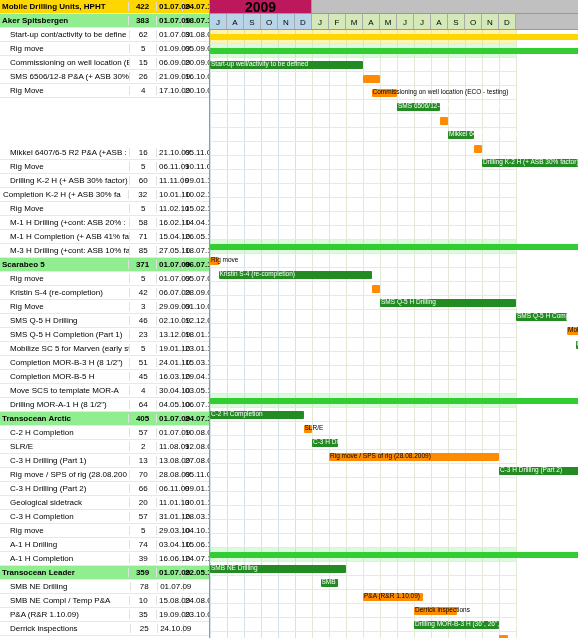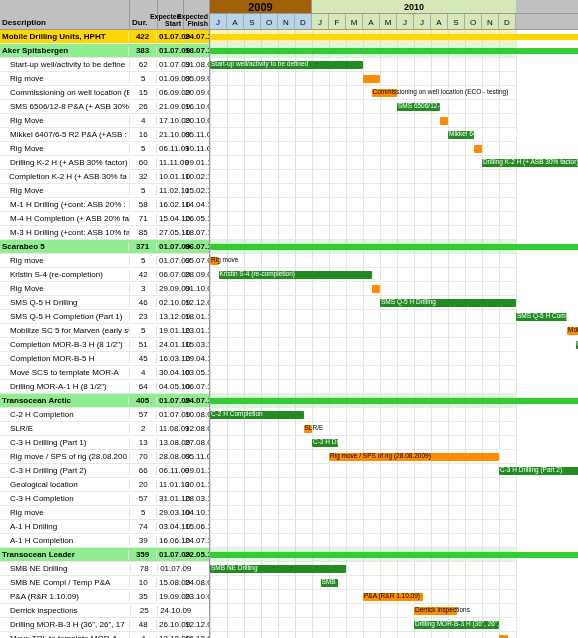--- a/index.html
+++ b/index.html
@@ -19,48 +19,36 @@
     .gantt-bar { position: absolute; height: 8px; top: 3px; border-radius: 1px; }
     
     .gantt-label { position: absolute; font-size: 7px; white-space: nowrap; top: 2px; color: #000; }
   </style>
 </head>
 <body>
 
 <div class="container" style="flex-direction: column; overflow: hidden;">
     <div style="display: flex; flex: 1 1 0%; overflow: hidden;">
       <div style="width: 210px; min-width: 210px; display: flex; flex-direction: column; border-right: 1px solid rgb(153, 153, 153);">
-        <div style="display: flex; height: 30px; background: rgb(192, 192, 192); border-bottom: 1px solid rgb(153, 153, 153); flex-shrink: 0;">
-          <div style="width: 130px; min-width: 130px; border-right: 1px solid rgb(153, 153, 153); display: flex; align-items: flex-end; padding: 1px 2px; font-weight: bold; font-size: 8px; line-height: 1.1;">Description</div>
-          <div style="width: 28px; min-width: 28px; border-right: 1px solid rgb(153, 153, 153); display: flex; align-items: flex-end; padding: 1px 2px; font-weight: bold; font-size: 8px; line-height: 1.1;">Dur.</div>
-          <div style="width: 26px; min-width: 26px; border-right: 1px solid rgb(153, 153, 153); display: flex; align-items: flex-end; padding: 1px 2px; font-weight: bold; font-size: 7px; line-height: 1.1; flex-direction: column; justify-content: flex-end;">
-            <div>Expected</div>
-            <div>Start</div>
-          </div>
-          <div style="width: 26px; min-width: 26px; border-right: none; display: flex; align-items: flex-end; padding: 1px 2px; font-weight: bold; font-size: 7px; line-height: 1.1; flex-direction: column; justify-content: flex-end;">
-            <div>Expected</div>
-            <div>Finish</div>
-          </div>
-        </div>
         <div style="overflow-y: hidden; flex: 1 1 0%;">
           <div style="width: 210px; min-width: 210px; border-right: 1px solid rgb(153, 153, 153); overflow-y: hidden;">
     <div class="data-row" style="height: 14px; background: rgb(255, 215, 0); font-weight: bold; font-size: 8px;">
               <div class="cell-desc">Mobile Drilling Units, HPHT</div>
               <div class="cell-dur">422</div>
               <div class="cell-start">01.07.09</div>
               <div class="cell-finish">24.07.10</div>
             </div>
             <div class="data-row" style="height: 14px; background: rgb(144, 238, 144); font-weight: bold; font-size: 8px;">
               <div class="cell-desc">Aker Spitsbergen</div>
               <div class="cell-dur">383</div>
               <div class="cell-start">01.07.09</div>
               <div class="cell-finish">18.07.10</div>
             </div>
             <div class="data-row" style="height: 14px; padding-left: 8px;">
-              <div class="cell-desc">Start-up well/activity to be define</div>
+              <div class="cell-desc">Start-up cont/activity to be define</div>
               <div class="cell-dur">62</div>
               <div class="cell-start">01.07.09</div>
               <div class="cell-finish">31.08.09</div>
             </div>
             <div class="data-row" style="height: 14px; padding-left: 8px;">
               <div class="cell-desc">Rig move</div>
               <div class="cell-dur">5</div>
               <div class="cell-start">01.09.09</div>
               <div class="cell-finish">05.09.09</div>
             </div>
@@ -75,58 +63,58 @@
               <div class="cell-dur">26</div>
               <div class="cell-start">21.09.09</div>
               <div class="cell-finish">16.10.09</div>
             </div>
             <div class="data-row" style="height: 14px; padding-left: 8px;">
               <div class="cell-desc">Rig Move</div>
               <div class="cell-dur">4</div>
               <div class="cell-start">17.10.09</div>
               <div class="cell-finish">20.10.09</div>
             </div>
-            <div class="data-row" style="height: 14px; padding-left: 8px;">
+            <div class="data-row" style="height: 14px; padding-left: 8px; margin-top: 48px;">
               <div class="cell-desc">Mikkel 6407/6-5 R2 P&amp;A (+ASB :</div>
               <div class="cell-dur">16</div>
               <div class="cell-start">21.10.09</div>
               <div class="cell-finish">05.11.09</div>
             </div>
             <div class="data-row" style="height: 14px; padding-left: 8px;">
               <div class="cell-desc">Rig Move</div>
               <div class="cell-dur">5</div>
               <div class="cell-start">06.11.09</div>
               <div class="cell-finish">10.11.09</div>
             </div>
             <div class="data-row" style="height: 14px; padding-left: 8px;">
               <div class="cell-desc">Drilling K-2 H (+ ASB 30% factor)</div>
               <div class="cell-dur">60</div>
               <div class="cell-start">11.11.09</div>
               <div class="cell-finish">09.01.10</div>
             </div>
-            <div class="data-row" style="height: 14px; padding-left: 7px;">
+            <div class="data-row" style="height: 14px; padding-left: 1px;">
               <div class="cell-desc">Completion K-2 H (+ ASB 30% fa</div>
               <div class="cell-dur">32</div>
               <div class="cell-start">10.01.10</div>
               <div class="cell-finish">10.02.10</div>
             </div>
             <div class="data-row" style="height: 14px; padding-left: 8px;">
               <div class="cell-desc">Rig Move</div>
               <div class="cell-dur">5</div>
               <div class="cell-start">11.02.10</div>
               <div class="cell-finish">15.02.10</div>
             </div>
             <div class="data-row" style="height: 14px; padding-left: 8px;">
               <div class="cell-desc">M-1 H Drilling (+cont: ASB 20% :</div>
               <div class="cell-dur">58</div>
               <div class="cell-start">16.02.10</div>
               <div class="cell-finish">14.04.10</div>
             </div>
             <div class="data-row" style="height: 14px; padding-left: 8px;">
-              <div class="cell-desc">M-4 H Completion (+ ASB 20% fa</div>
+              <div class="cell-desc">M-1 H Completion (+ ASB 41% fa</div>
               <div class="cell-dur">71</div>
               <div class="cell-start">15.04.10</div>
               <div class="cell-finish">26.05.10</div>
             </div>
             <div class="data-row" style="height: 14px; padding-left: 8px;">
               <div class="cell-desc">M-3 H Drilling (+cont: ASB 10% fa</div>
               <div class="cell-dur">85</div>
               <div class="cell-start">27.05.10</div>
               <div class="cell-finish">18.07.10</div>
             </div>
@@ -226,21 +214,21 @@
               <div class="cell-start">28.08.09</div>
               <div class="cell-finish">05.11.09</div>
             </div>
             <div class="data-row" style="height: 14px; padding-left: 8px;">
               <div class="cell-desc">C-3 H Drilling (Part 2)</div>
               <div class="cell-dur">66</div>
               <div class="cell-start">06.11.09</div>
               <div class="cell-finish">09.01.10</div>
             </div>
             <div class="data-row" style="height: 14px; padding-left: 8px;">
-              <div class="cell-desc">Geological location</div>
+              <div class="cell-desc">Geological sidetrack</div>
               <div class="cell-dur">20</div>
               <div class="cell-start">11.01.10</div>
               <div class="cell-finish">30.01.10</div>
             </div>
             <div class="data-row" style="height: 14px; padding-left: 8px;">
               <div class="cell-desc">C-3 H Completion</div>
               <div class="cell-dur">57</div>
               <div class="cell-start">31.01.10</div>
               <div class="cell-finish">28.03.10</div>
             </div>
@@ -303,22 +291,21 @@
               <div class="cell-dur">4</div>
               <div class="cell-start">13.12.09</div>
               <div class="cell-finish">16.12.09</div>
             </div>
           </div>
         </div>
       </div>
       <div style="flex: 1 1 0%; display: flex; flex-direction: column; overflow: hidden;">
         <div style="height: 30px; flex-shrink: 0; background: rgb(192, 192, 192); border-bottom: 1px solid rgb(153, 153, 153); overflow-x: hidden;">
           <div style="display: flex; height: 14px; border-bottom: 1px solid rgb(153, 153, 153);">
-            <div style="width: 102px; min-width: 102px; background: #a16207; border-right: 1px solid rgb(153, 153, 153); display: flex; align-items: center; justify-content: center; font-weight: bold; font-size: 11px;">2009</div>
-            <div style="width: 204px; background: rgb(212, 232, 184); display: flex; align-items: center; justify-content: center; font-weight: bold; font-size: 9px;">2010</div>
+            <div style="width: 102px; min-width: 102px; background: #be185d; border-right: 1px solid rgb(153, 153, 153); display: flex; align-items: center; justify-content: center; font-weight: bold; font-size: 14px;">2009</div>
           </div>
           <div style="display: flex; height: 16px;">
             <div style="width: 17px; min-width: 17px; border-right: 1px solid rgb(170, 170, 170); display: flex; align-items: center; justify-content: center; font-size: 8px; background: rgb(184, 212, 232);">J</div>
             <div style="width: 17px; min-width: 17px; border-right: 1px solid rgb(170, 170, 170); display: flex; align-items: center; justify-content: center; font-size: 8px; background: rgb(184, 212, 232);">A</div>
             <div style="width: 17px; min-width: 17px; border-right: 1px solid rgb(170, 170, 170); display: flex; align-items: center; justify-content: center; font-size: 8px; background: rgb(184, 212, 232);">S</div>
             <div style="width: 17px; min-width: 17px; border-right: 1px solid rgb(170, 170, 170); display: flex; align-items: center; justify-content: center; font-size: 8px; background: rgb(184, 212, 232);">O</div>
             <div style="width: 17px; min-width: 17px; border-right: 1px solid rgb(170, 170, 170); display: flex; align-items: center; justify-content: center; font-size: 8px; background: rgb(184, 212, 232);">N</div>
             <div style="width: 17px; min-width: 17px; border-right: 1px solid rgb(170, 170, 170); display: flex; align-items: center; justify-content: center; font-size: 8px; background: rgb(184, 212, 232);">D</div>
             <div style="width: 17px; min-width: 17px; border-right: 1px solid rgb(170, 170, 170); display: flex; align-items: center; justify-content: center; font-size: 8px; background: rgb(212, 232, 184);">J</div>
             <div style="width: 17px; min-width: 17px; border-right: 1px solid rgb(170, 170, 170); display: flex; align-items: center; justify-content: center; font-size: 8px; background: rgb(212, 232, 184);">F</div>

